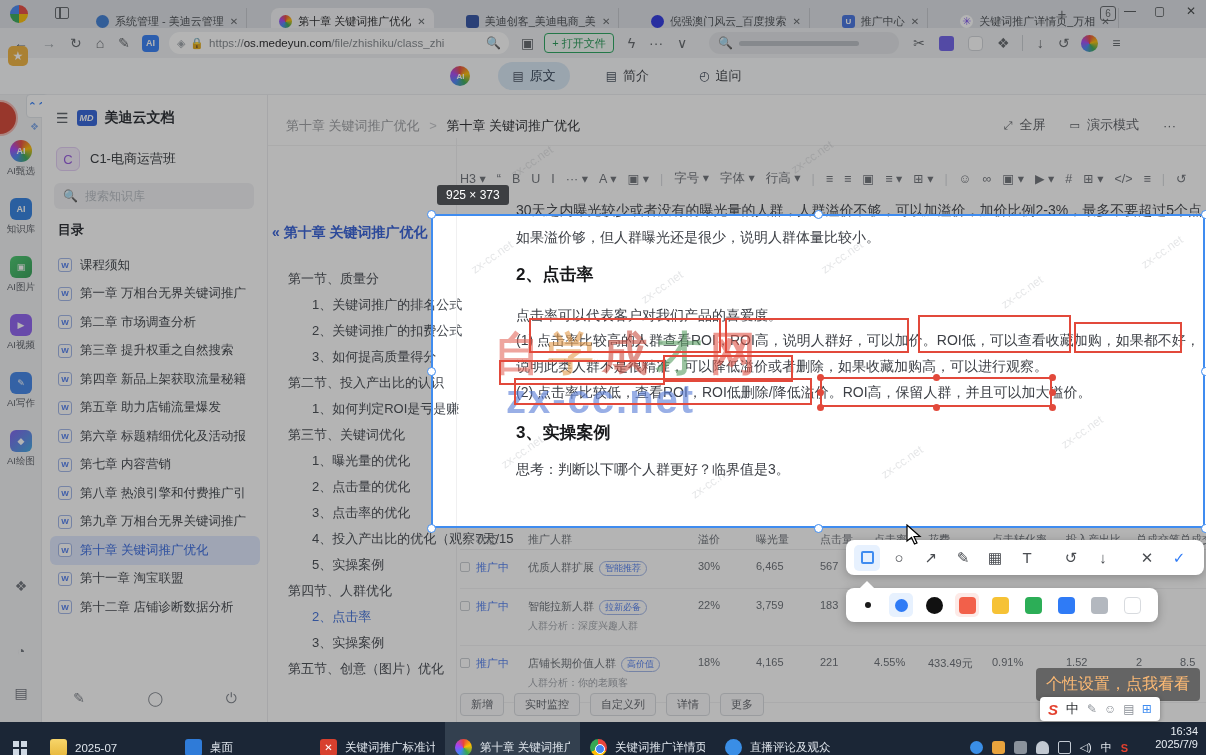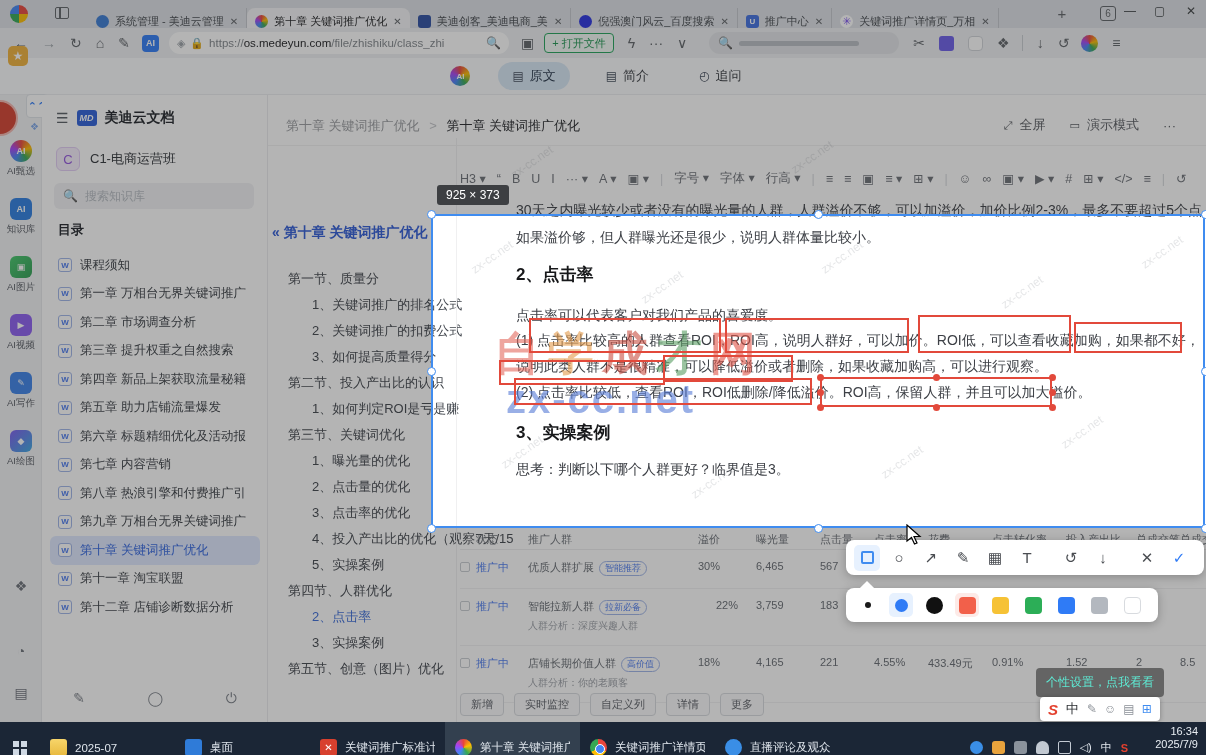--- a/index.html
+++ b/index.html
@@ -7,21 +7,21 @@
   body { font-family:"Liberation Sans","DejaVu Sans",sans-serif; }
   #root { position:relative; width:1206px; height:755px; background:#fff; overflow:hidden; }
   .abs { position:absolute; }
 
   
   #tabstrip { left:0; top:0; width:1206px; height:28px; background:#dee1e6; display:flex; align-items:flex-end; }
   .chrome-logo { position:absolute; left:10px; top:5px; width:18px; height:18px; border-radius:50%;
     background:conic-gradient(#e8453c 0 25%,#fcbd01 25% 50%,#34a853 50% 75%,#4285f4 75% 100%); }
   .layout-ic { position:absolute; left:55px; top:7px; width:14px; height:12px; border:1.5px solid #5f6368; border-radius:2px; }
   .layout-ic::after{content:"";position:absolute;left:3px;top:0;bottom:0;width:1.5px;background:#5f6368;}
-  #tabs { position:absolute; left:88px; top:8px; display:flex; height:26px; }
+  #tabs { position:absolute; left:88px; top:8px; display:flex; height:26px;gap:24px; }
   .tab { display:flex; align-items:center; gap:6px; padding:0 8px; font-size:11px; color:#454a50;
     border-right:1px solid #c4c7cc; max-width:175px; min-width:0; }
   .tab.active { background:#f4f5f7; border-radius:8px 8px 0 0; border-right:none; color:#202124; }
   .tab .t { white-space:nowrap; overflow:hidden; max-width:118px; }
   .tab .x { font-size:10px; color:#5f6368; }
   .fav { width:13px; height:13px; border-radius:50%; flex:0 0 13px; display:flex; align-items:center; justify-content:center;
     color:#fff; font-size:8px; font-weight:bold; }
   .fav-meidi{background:#3a7bd5;} .fav-ai{background:conic-gradient(#e8453c,#fcbd01,#34a853,#4285f4,#a642f4,#e8453c);}
   .fav-mcreator{background:#2b4ea2;border-radius:3px;} .fav-baidu{background:#2932e1;}
   .fav-shield{background:#3f6fe0;border-radius:3px;} .fav-wanxiang{background:#fff;color:#7a4ff0;font-size:11px;}
@@ -164,21 +164,21 @@
     box-shadow:0 2px 10px rgba(0,0,0,.25); display:flex; align-items:center; padding:0 10px; gap:9px; z-index:70; }
   #palette .ptr { position:absolute; left:16px; top:-5px; width:10px; height:10px; background:#fff; transform:rotate(45deg); }
   .pd-wrap { width:24px; height:24px; border-radius:5px; display:flex; align-items:center; justify-content:center; }
   .pd-wrap.sel { background:#e7f1fe; }
   .pdot { border-radius:50%; }
   .psq-wrap { width:24px; height:24px; border-radius:5px; display:flex; align-items:center; justify-content:center; }
   .psq-wrap.sel { background:#fdeae7; }
   .psq { width:17px; height:17px; border-radius:4px; }
 
   
-  #tooltip { position:absolute; left:1036px; top:668px; background:#646464; color:#5eead4; font-size:12px; padding:6px 10px; border-radius:4px; z-index:70; white-space:nowrap; }
+  #tooltip { position:absolute; left:1036px; top:668px; background:#646464; color:#fdba74; font-size:16px; padding:6px 10px; border-radius:4px; z-index:70; white-space:nowrap; }
   #imebar { position:absolute; left:1040px; top:697px; height:24px; background:#fff; border-radius:4px; box-shadow:0 1px 5px rgba(0,0,0,.3);
     display:flex; align-items:center; padding:0 8px; gap:8px; z-index:70; }
   #imebar .slogo { color:#e3402e; font-weight:bold; font-size:15px; font-style:italic; }
   #imebar .mode { font-size:13px; color:#2c2f33; }
   #imebar .mini { font-size:12px; color:#8a8f96; }
   #imebar .mini.blue { color:#3f8cf0; }
 
   
   #cursor { position:absolute; left:905px; top:524px; z-index:80; }
 
@@ -546,21 +546,21 @@
           <div class="tcell" style="width: 70px;"></div>
           <div class="tcell" style="width: 44px;"></div>
           <div class="tcell" style="width: 48px;"></div>
         </div>
         <div class="trow tbody-row">
           <div class="tcell" style="width: 16px;">
             <div class="cbx"></div>
           </div>
           <div class="tcell status-txt" style="width: 52px;">推广中</div>
           <div class="tcell" style="width: 170px;"><span>智能拉新人群</span><div class="aud-tag" style="display: inline-block;">拉新必备</div><div class="aud-sub">人群分析：深度兴趣人群</div></div>
-          <div class="tcell" style="width: 58px; text-align: center;">22%</div>
+          <div class="tcell" style="width: 58px;">22%</div>
           <div class="tcell" style="width: 64px;">3,759</div>
           <div class="tcell" style="width: 54px;">183</div>
           <div class="tcell" style="width: 54px;"></div>
           <div class="tcell" style="width: 64px;"></div>
           <div class="tcell" style="width: 74px;"></div>
           <div class="tcell" style="width: 70px;"></div>
           <div class="tcell" style="width: 44px;"></div>
           <div class="tcell" style="width: 48px;"></div>
         </div>
         <div class="trow tbody-row">

